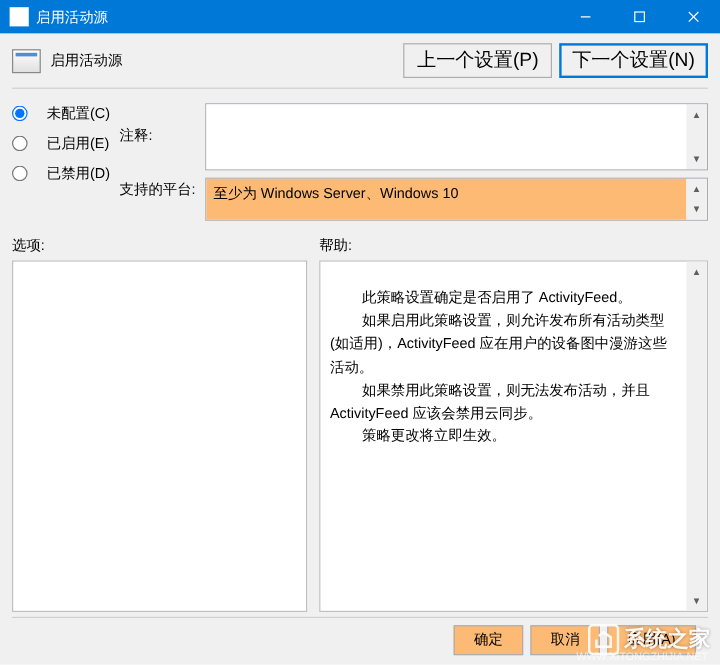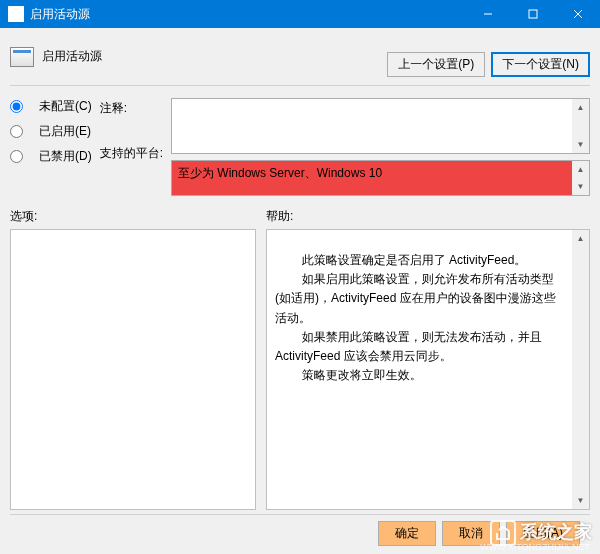--- a/index.html
+++ b/index.html
@@ -58,24 +58,23 @@
   position: absolute;
   top: 2px; left: 2px; right: 2px; height: 3px;
   background: #4a90d9;
 }
 .header-title { flex: 1; font-size: 12px; }
 .nav-buttons { display: flex; gap: 6px; }
 .nav-btn {
   background: #f0f0f0;
   border: 1px solid #adadad;
   padding: 3px 10px;
-  font-size: 12px;
+  font-size: 16px;
   font-family: inherit;
   cursor: pointer;
-  margin-top: 16px;
 }
 .nav-btn.active {
   border: 2px solid #0078d7;
   padding: 2px 9px;
 }
 .nav-btn:disabled { color: #888; }
 .divider {
   border-top: 1px solid #d0d0d0;
   margin: 2px 10px;
 }
@@ -97,20 +96,21 @@
   cursor: pointer;
 }
 .radio-item input[type="radio"] {
   margin: 0;
 }
 .label-col {
   display: flex;
   flex-direction: column;
   gap: 28px;
   padding-top: 2px;
+  justify-content: center;
 }
 .label-col label {
   white-space: nowrap;
 }
 .fields-col {
   flex: 1;
   display: flex;
   flex-direction: column;
   gap: 6px;
 }
@@ -129,21 +129,21 @@
   font-size: 12px;
   padding: 2px 4px;
   outline: none;
 }
 .platform-box {
   height: 34px;
   flex: 1;
   border: none;
   padding: 4px 6px;
   font-size: 12px;
-  background: #ef4444;
+  background: #fdba74;
 }
 .scrollbar-track {
   width: 17px;
   background: #f0f0f0;
   display: flex;
   flex-direction: column;
   justify-content: space-between;
 }
 .scroll-arrow {
   height: 17px;

